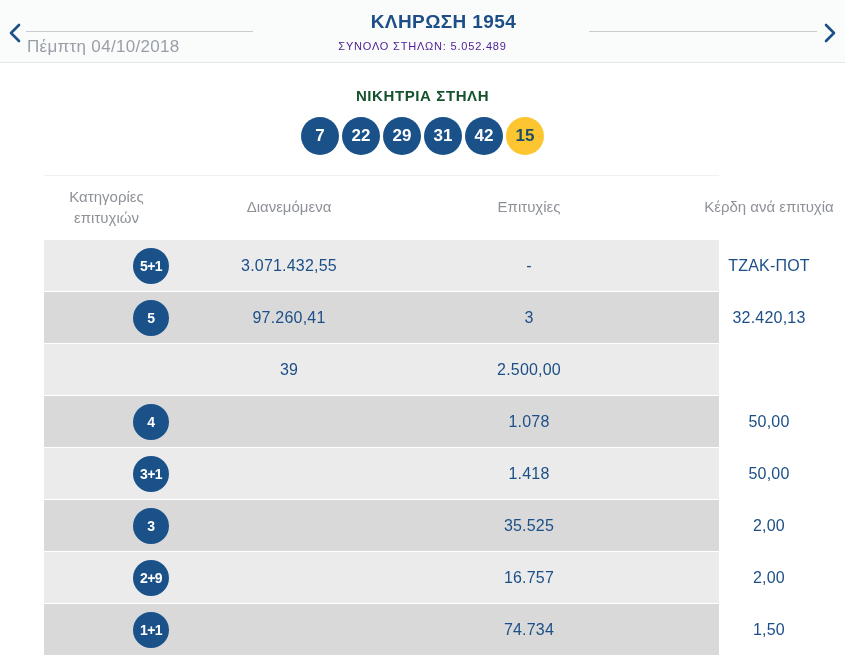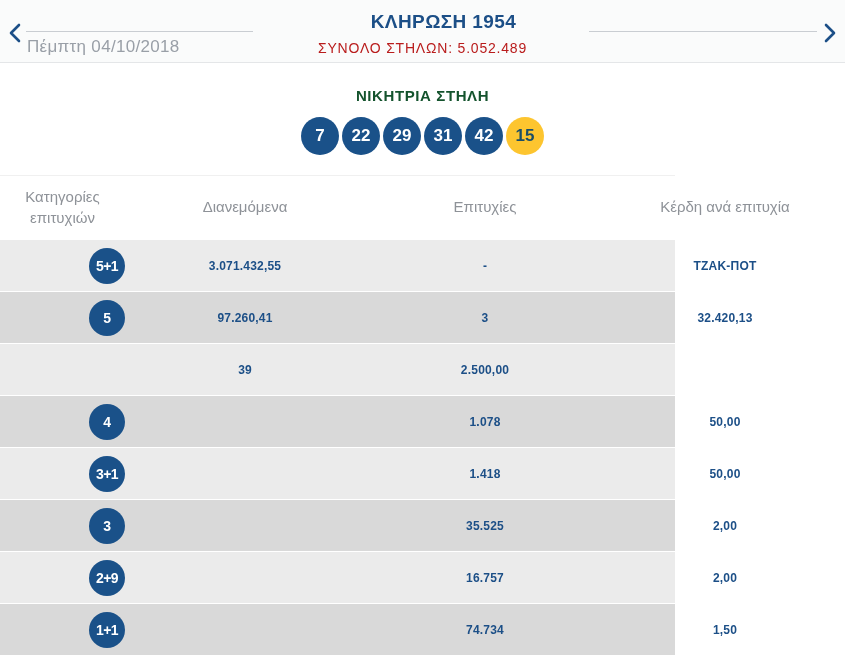--- a/index.html
+++ b/index.html
@@ -32,41 +32,41 @@
     position:absolute;left:27px;top:37px;
     font-size:17px;color:#999fa7;letter-spacing:.3px;white-space:nowrap;
   }
   .title-block{
     position:absolute;left:0;right:0;top:0;text-align:center;pointer-events:none;
   }
   .draw-title{
     margin-top:11px;font-size:19px;font-weight:bold;color:#1c4f87;letter-spacing:.4px;padding-left:42px;
   }
   .draw-subtitle{
-    margin-top:7px;font-size:14px;color:#b91c1c;letter-spacing:.8px;
+    margin-top:7px;font-size:11px;color:#4c1d95;letter-spacing:.8px;
   }
 
   
   .winning{height:112px;background:#fff;text-align:center;}
   .winning-title{
     padding-top:24px;font-size:15px;font-weight:bold;color:#14532d;letter-spacing:.6px;
   }
   .balls{
     margin-top:13px;display:flex;justify-content:center;gap:3px;
   }
   .ball{
     width:38px;height:38px;border-radius:50%;
     background:#1a5189;color:#fff;
     display:flex;align-items:center;justify-content:center;
     font-size:17px;font-weight:bold;
   }
   .ball.joker{background:#fdc52f;color:#1b4e66;}
 
   
-  .results{width:675px;}
+  .results{width:675px;padding-left:44px;}
   .t-head{
     display:grid;grid-template-columns:125px 240px 240px 240px;
     height:63px;align-items:center;background:#fff;border-top:1px solid #f0f0f0;
   }
   .t-head .th{
     text-align:center;font-size:15px;color:#8e9298;line-height:1.35;
   }
   .t-head .th.cat{max-width:92px;margin:0 auto;}
   .t-row{
     display:grid;grid-template-columns:125px 240px 240px 240px;
@@ -74,21 +74,21 @@
   }
   .t-row.light{background:#ebebeb;}
   .t-row.dark{background:#d9d9d9;}
   .badge-cell{display:flex;justify-content:flex-end;}
   .badge{
     width:36px;height:36px;border-radius:50%;background:#1a5189;color:#fff;
     display:flex;align-items:center;justify-content:center;
     font-size:14px;font-weight:bold;letter-spacing:-.5px;
   }
   .cell{
-    text-align:center;font-size:12px;font-weight:bold;color:#1c4f87;letter-spacing:.2px;
+    text-align:center;font-size:16px;font-weight:normal;color:#1c4f87;letter-spacing:.2px;
   }
 </style>
 </head>
 <body>
 
 <div class="wrap">
 
   <div class="draw-header">
     <button class="nav-btn prev" aria-label="previous">
       <span>

